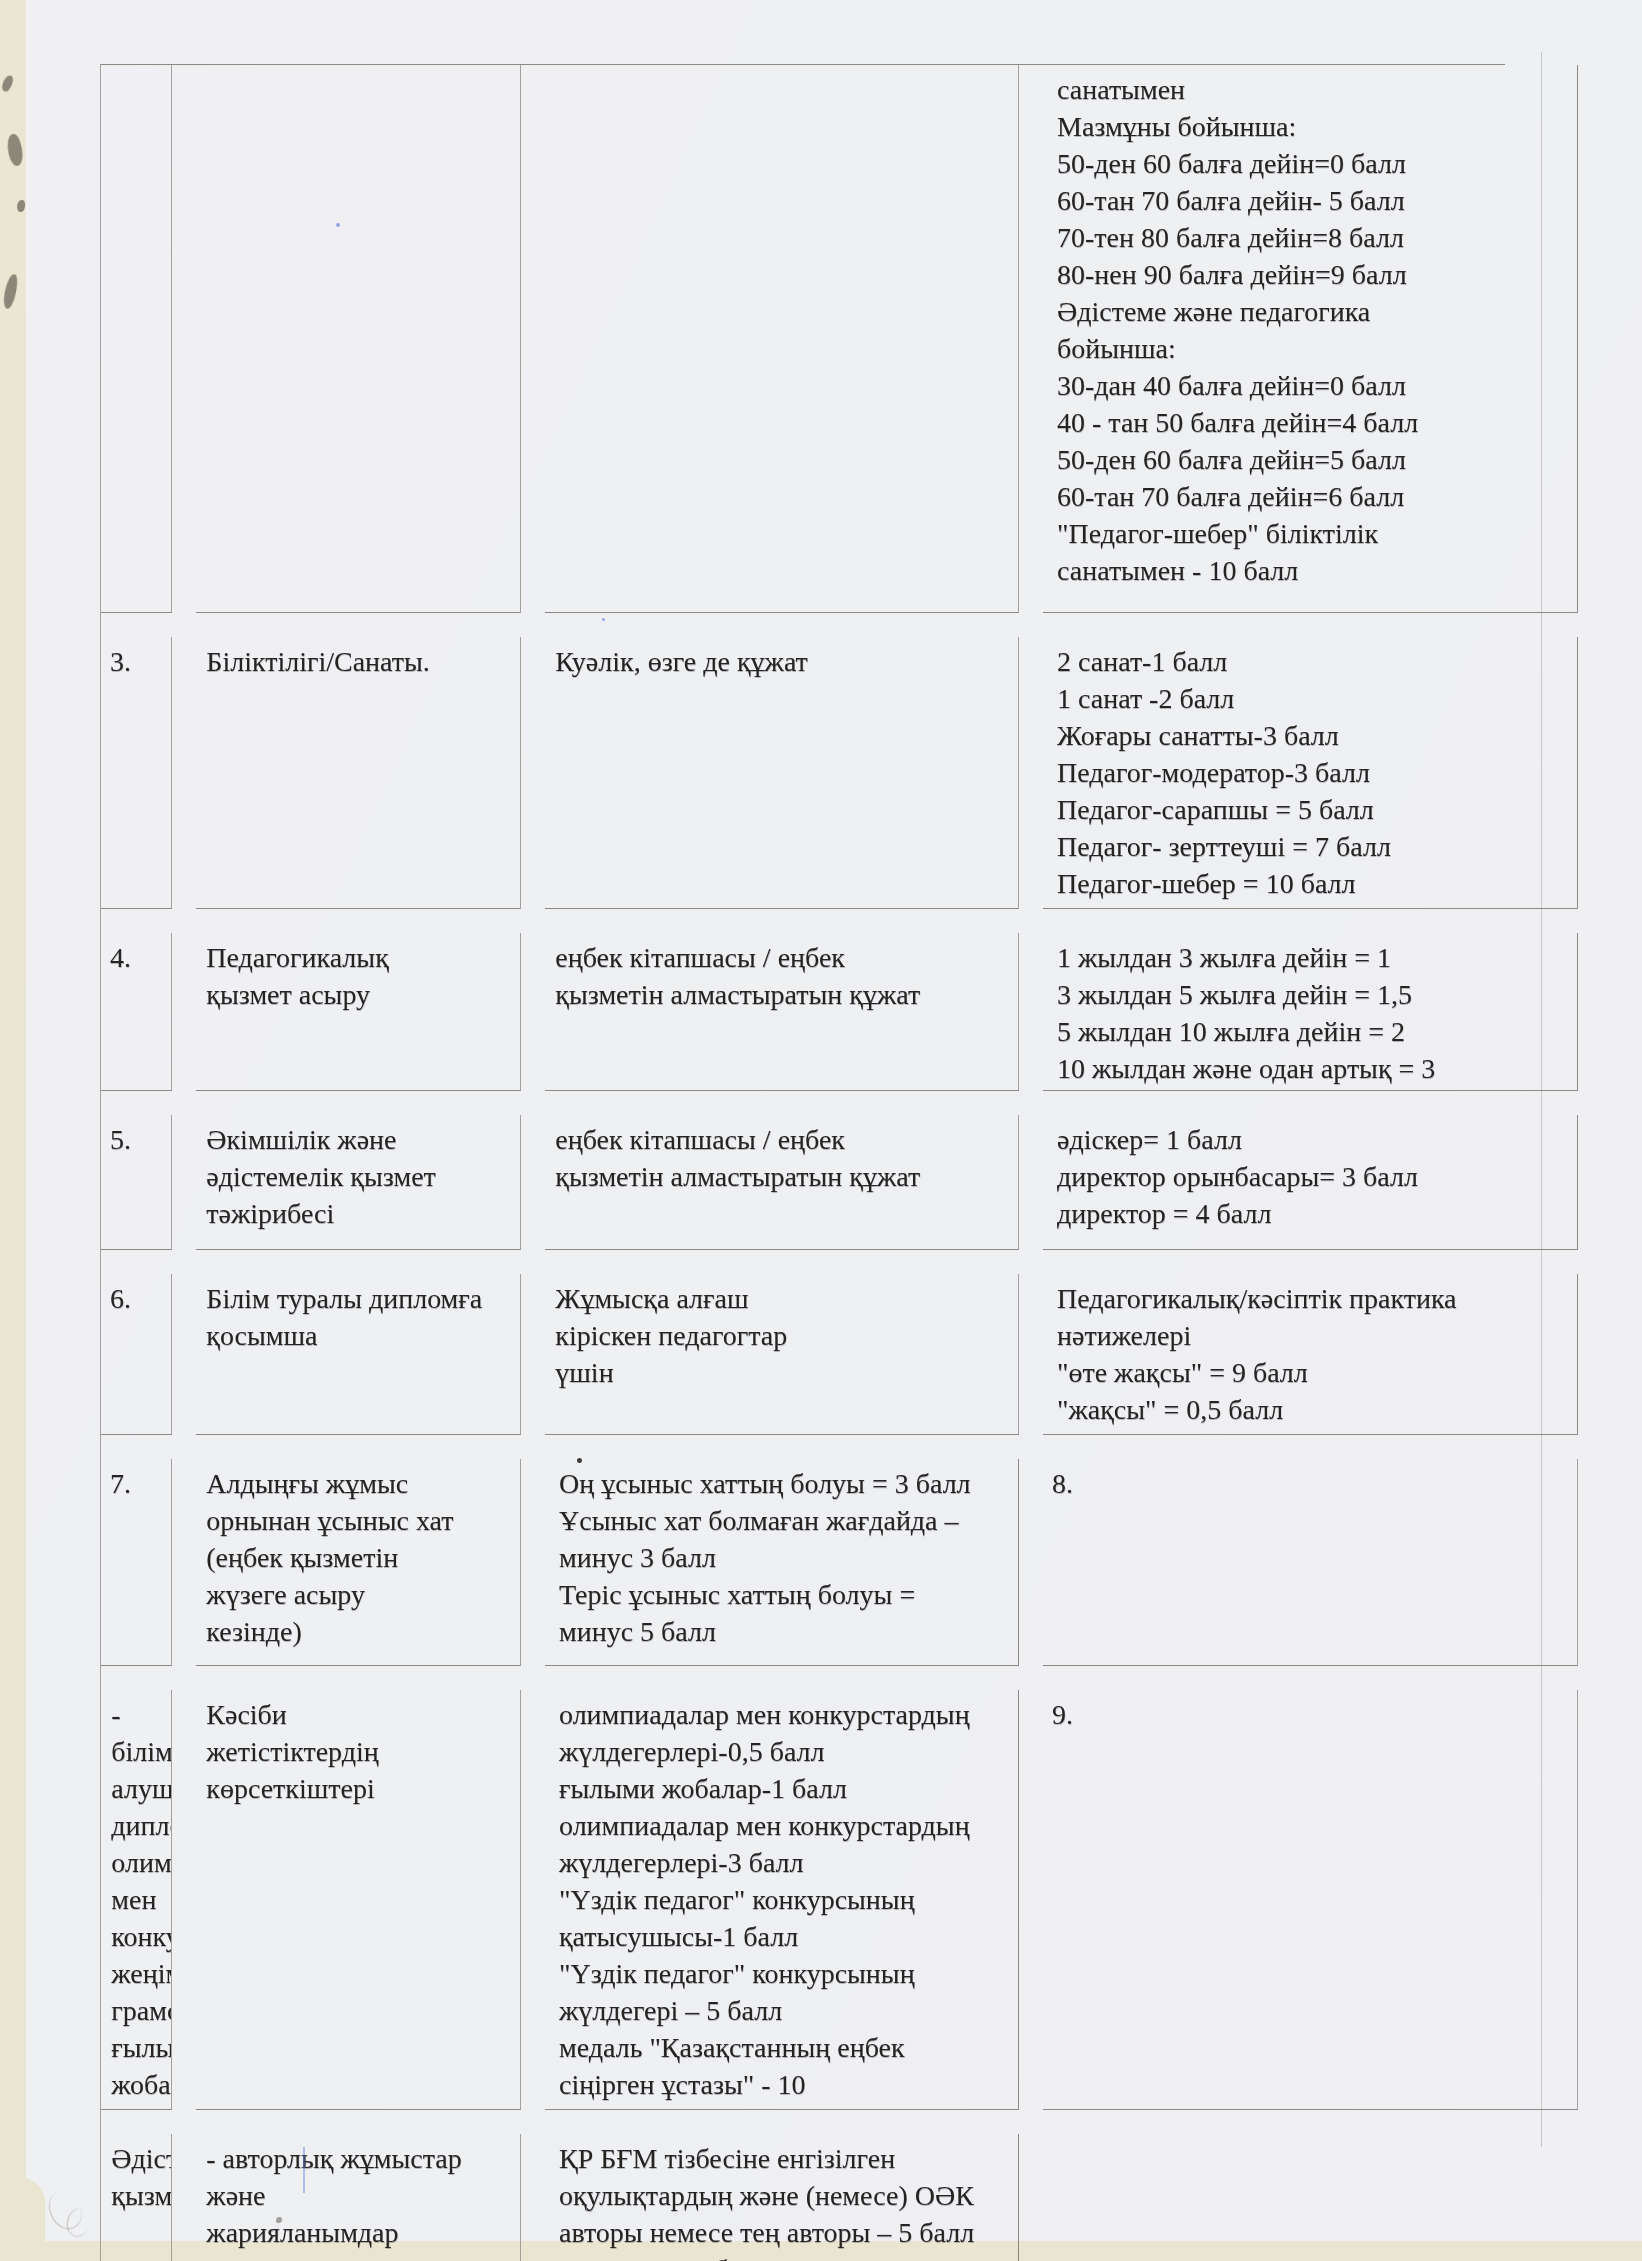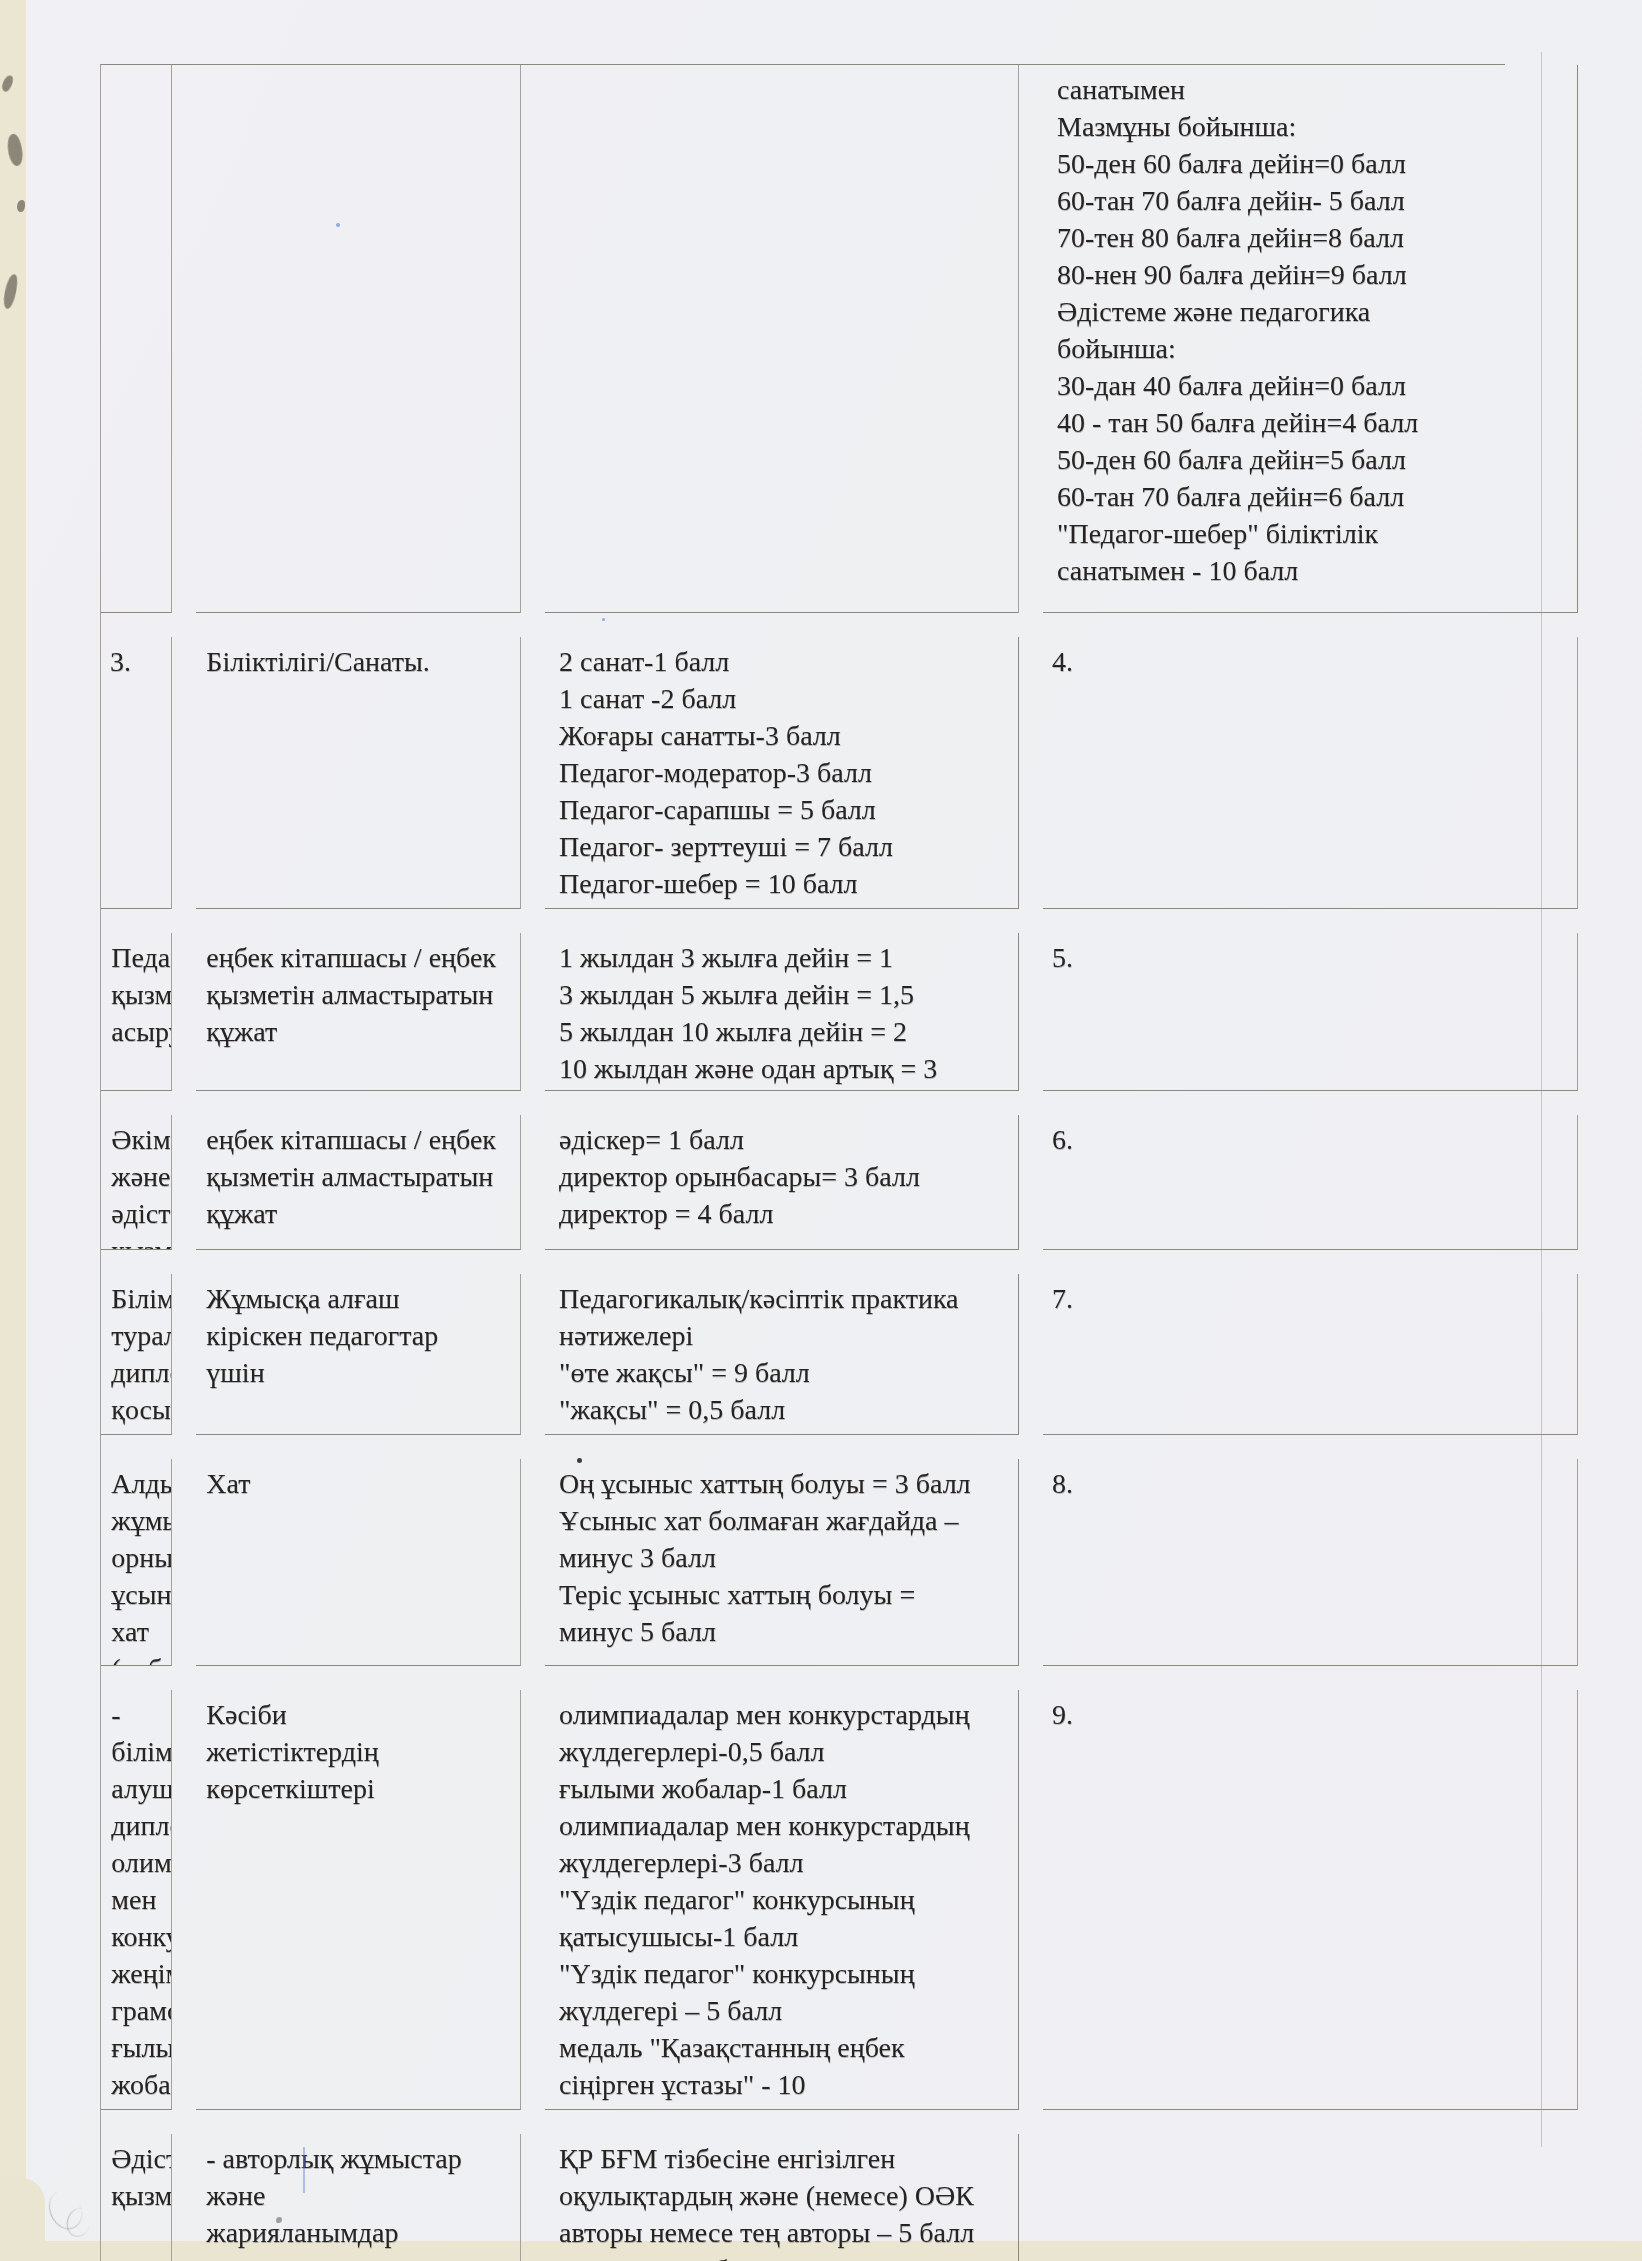--- a/index.html
+++ b/index.html
@@ -69,20 +69,21 @@
 бойынша:
 30-дан 40 балға дейін=0 балл
 40 - тан 50 балға дейін=4 балл
 50-ден 60 балға дейін=5 балл
 60-тан 70 балға дейін=6 балл
 "Педагог-шебер" біліктілік
 санатымен - 10 балл</div>
 
     <div class="cell c-num">3.</div>
     <div class="cell">Біліктілігі/Санаты.</div>
+    <div class="cell">Куәлік, өзге де құжат</div>
     <div class="cell c-points c-last">2 санат-1 балл
 1 санат -2 балл
 Жоғары санатты-3 балл
 Педагог-модератор-3 балл
 Педагог-сарапшы = 5 балл
 Педагог- зерттеуші = 7 балл
 Педагог-шебер = 10 балл</div>
 
     <div class="cell c-num">4.</div>
     <div class="cell">Педагогикалық
@@ -114,21 +115,20 @@
 нәтижелері
 "өте жақсы" = 9 балл
 "жақсы" = 0,5 балл</div>
 
     <div class="cell c-num">7.</div>
     <div class="cell">Алдыңғы жұмыс
 орнынан ұсыныс хат
 (еңбек қызметін
 жүзеге асыру
 кезінде)</div>
-    <div class="cell">Хат</div>
     <div class="cell c-points c-last">Оң ұсыныс хаттың болуы = 3 балл
 Ұсыныс хат болмаған жағдайда –
 минус 3 балл
 Теріс ұсыныс хаттың болуы =
 минус 5 балл</div>
 
     <div class="cell c-num">8.</div>
     <div class="cell">- білім алушылардың
 дипломдары, олимпиадалар мен
 конкурстар жеңімпаздарының

